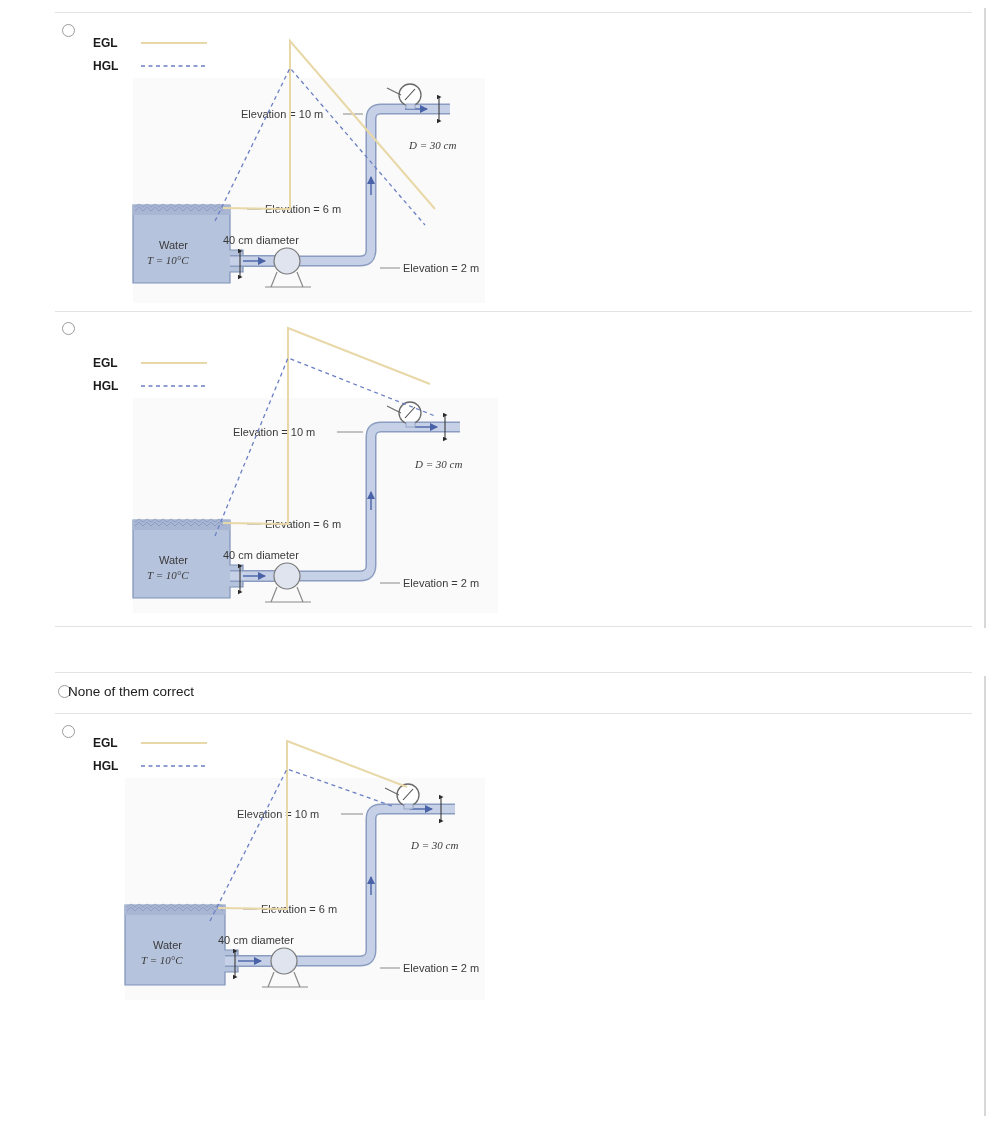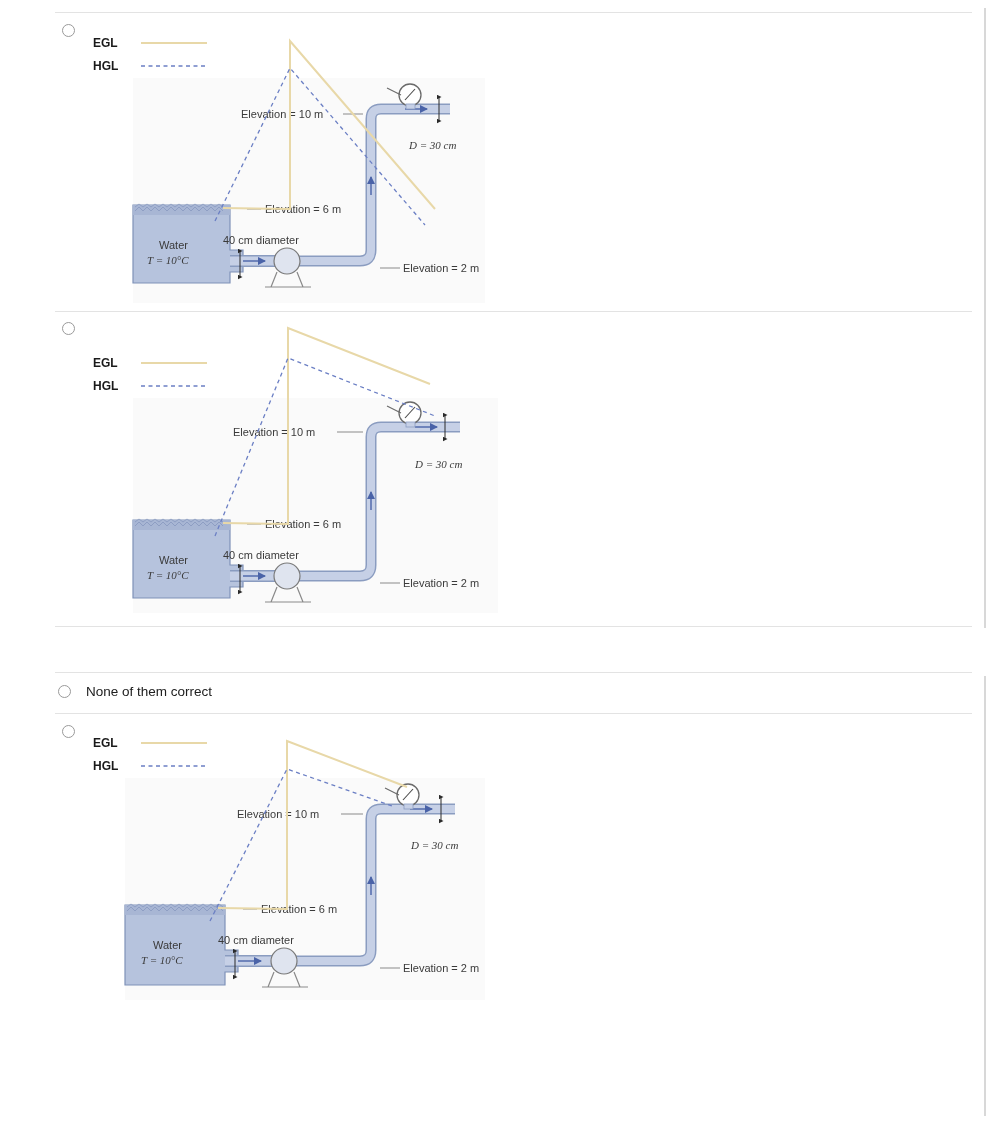--- a/index.html
+++ b/index.html
@@ -204,21 +204,21 @@
       <line x1="305" y1="263" x2="325" y2="263" stroke="#8a8a8a" stroke-width="1"></line>
       <text class="fig-text" x="328" y="267">Elevation = 2 m</text>
 
       <path d="M148,203 L213,204 L213,8 L355,64" fill="none" stroke="#e8d8a8" stroke-width="2"></path>
 
       <path d="M140,216 L213,38 L360,96" fill="none" stroke="#6b7fc4" stroke-width="1.3" stroke-dasharray="4 3.5"></path>
     </svg>
   </div>
 
   <div class="radio" style="top:685px;left:58px;"></div>
-  <div class="opt-text" style="top:684px;left:86px;">None of them correct</div>
+  <div class="opt-text" style="top:684px;left:68px;">None of them correct</div>
 
   <div class="radio" style="top:725px;left:62px;"></div>
 
   <div class="figure" style="top:725px;left:75px;">
     <svg width="430" height="280" viewBox="0 0 430 280">
       <text class="legend-label" x="18" y="22">EGL</text>
       <line x1="66" y1="18" x2="132" y2="18" stroke="#e8d8a8" stroke-width="2.2"></line>
       <text class="legend-label" x="18" y="45">HGL</text>
       <line x1="66" y1="41" x2="132" y2="41" stroke="#6b7fc4" stroke-width="1.4" stroke-dasharray="4 3.5"></line>
 

